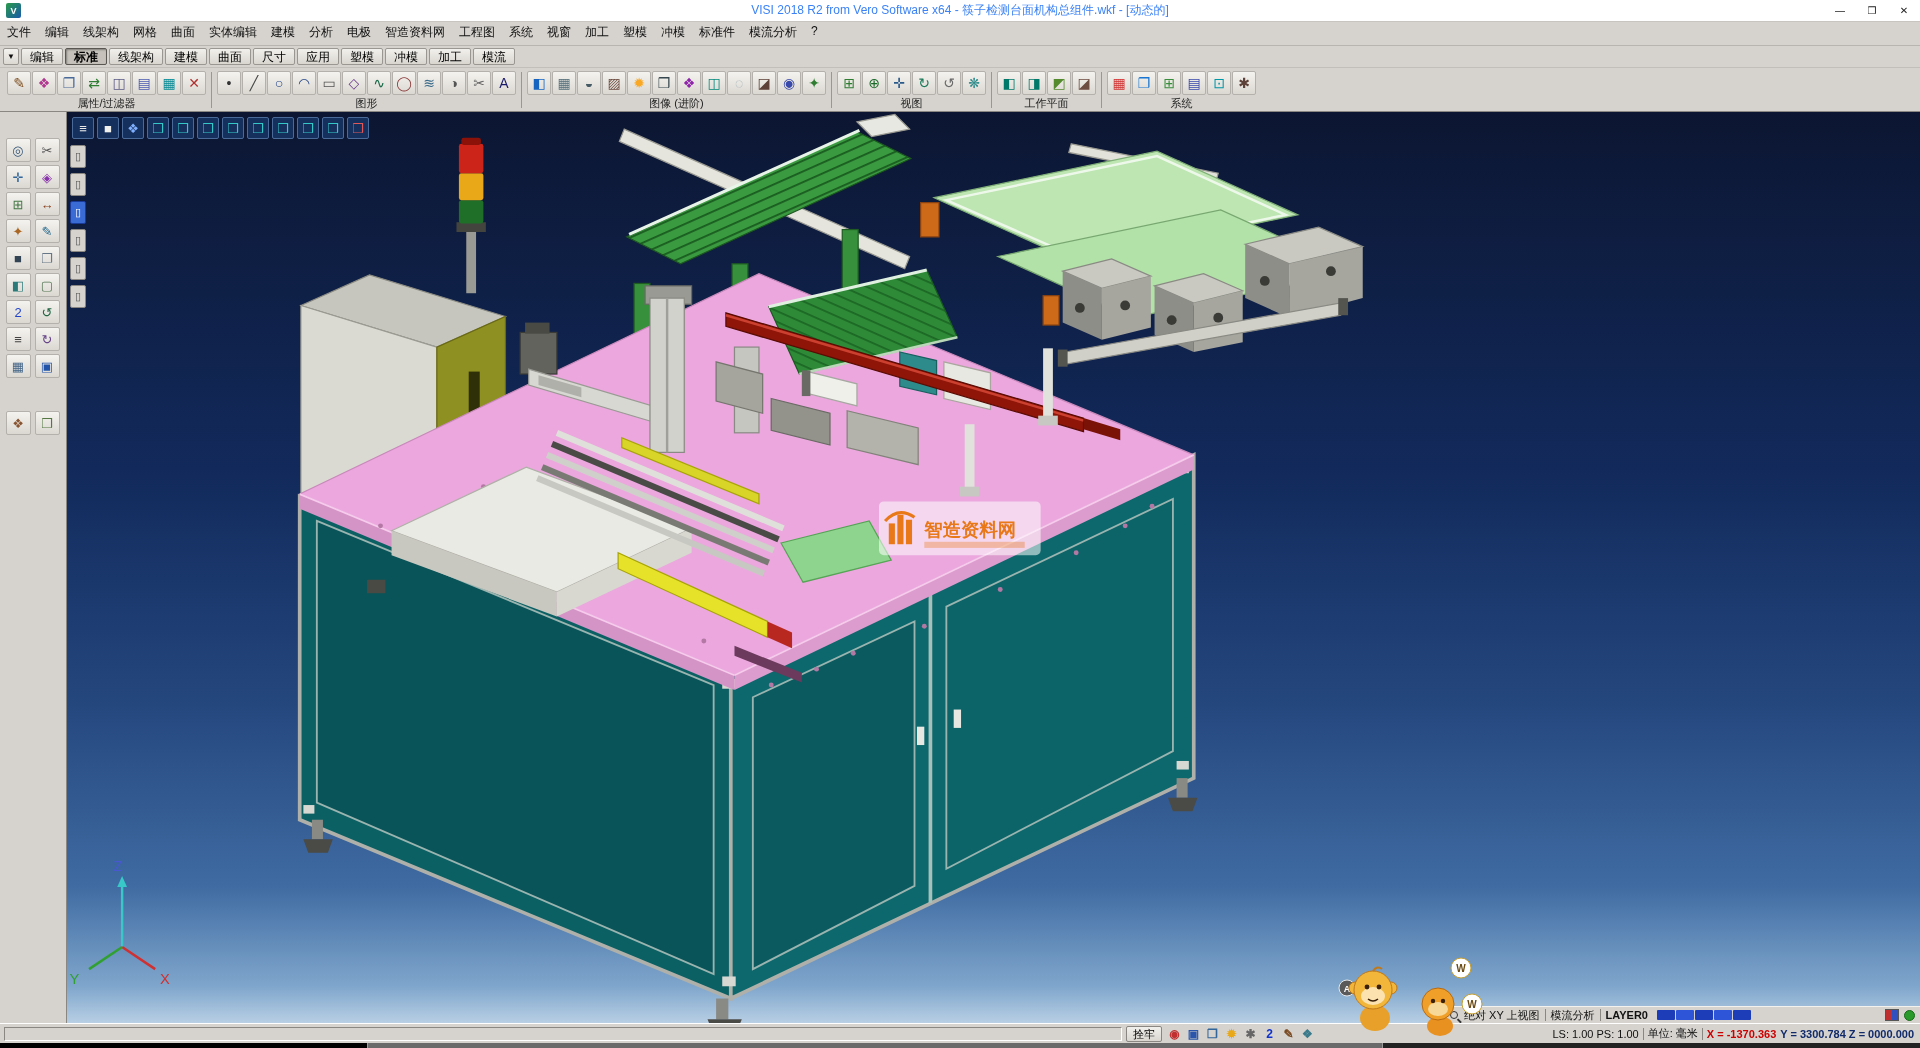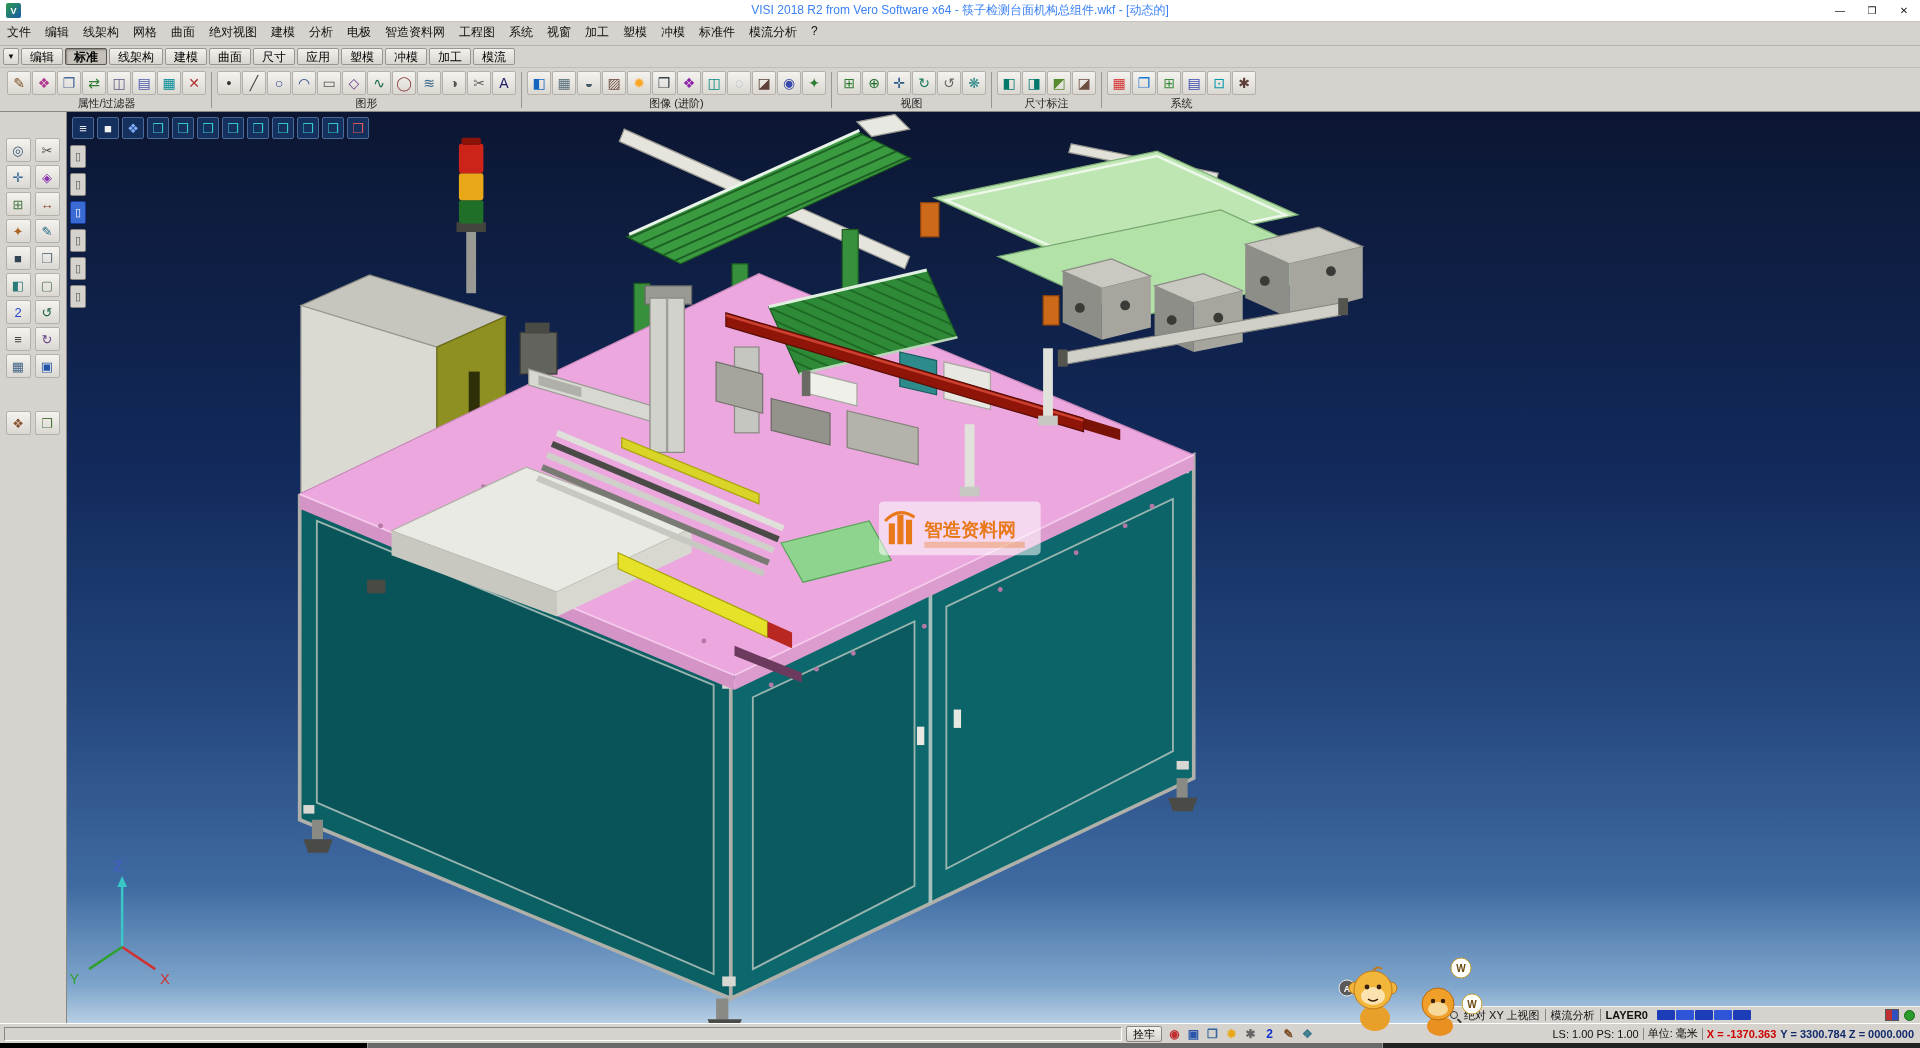--- a/index.html
+++ b/index.html
@@ -91,21 +91,21 @@
     <span class="win-btn">✕</span>
   </span>
 </div>
 
 <div class="menubar">
   <span class="menu-item">文件</span>
     <span class="menu-item">编辑</span>
     <span class="menu-item">线架构</span>
     <span class="menu-item">网格</span>
     <span class="menu-item">曲面</span>
-    <span class="menu-item">绝对视图</span>
+    <span class="menu-item">实体编辑</span>
     <span class="menu-item">建模</span>
     <span class="menu-item">分析</span>
     <span class="menu-item">电极</span>
     <span class="menu-item">智造资料网</span>
     <span class="menu-item">工程图</span>
     <span class="menu-item">系统</span>
     <span class="menu-item">视窗</span>
     <span class="menu-item">加工</span>
     <span class="menu-item">塑模</span>
     <span class="menu-item">冲模</span>
@@ -194,21 +194,21 @@
     <div class="tg-label">视图</div>
   </div>
   <div class="tsep"></div>
   <div class="tgroup">
     <div class="tg-icons">
         <span class="ticon" style="color: rgb(0, 121, 107);">◧</span>
         <span class="ticon" style="color: rgb(0, 121, 107);">◨</span>
         <span class="ticon" style="color: rgb(85, 139, 47);">◩</span>
         <span class="ticon" style="color: rgb(109, 76, 65);">◪</span>
       </div>
-    <div class="tg-label">尺寸标注</div>
+    <div class="tg-label">工作平面</div>
   </div>
   <div class="tsep"></div>
   <div class="tgroup">
     <div class="tg-icons">
         <span class="ticon" style="color: rgb(211, 47, 47);">▦</span>
         <span class="ticon" style="color: rgb(25, 118, 210);">❐</span>
         <span class="ticon" style="color: rgb(56, 142, 60);">⊞</span>
         <span class="ticon" style="color: rgb(57, 73, 171);">▤</span>
         <span class="ticon" style="color: rgb(0, 151, 167);">⊡</span>
         <span class="ticon" style="color: rgb(93, 64, 55);">✱</span>

